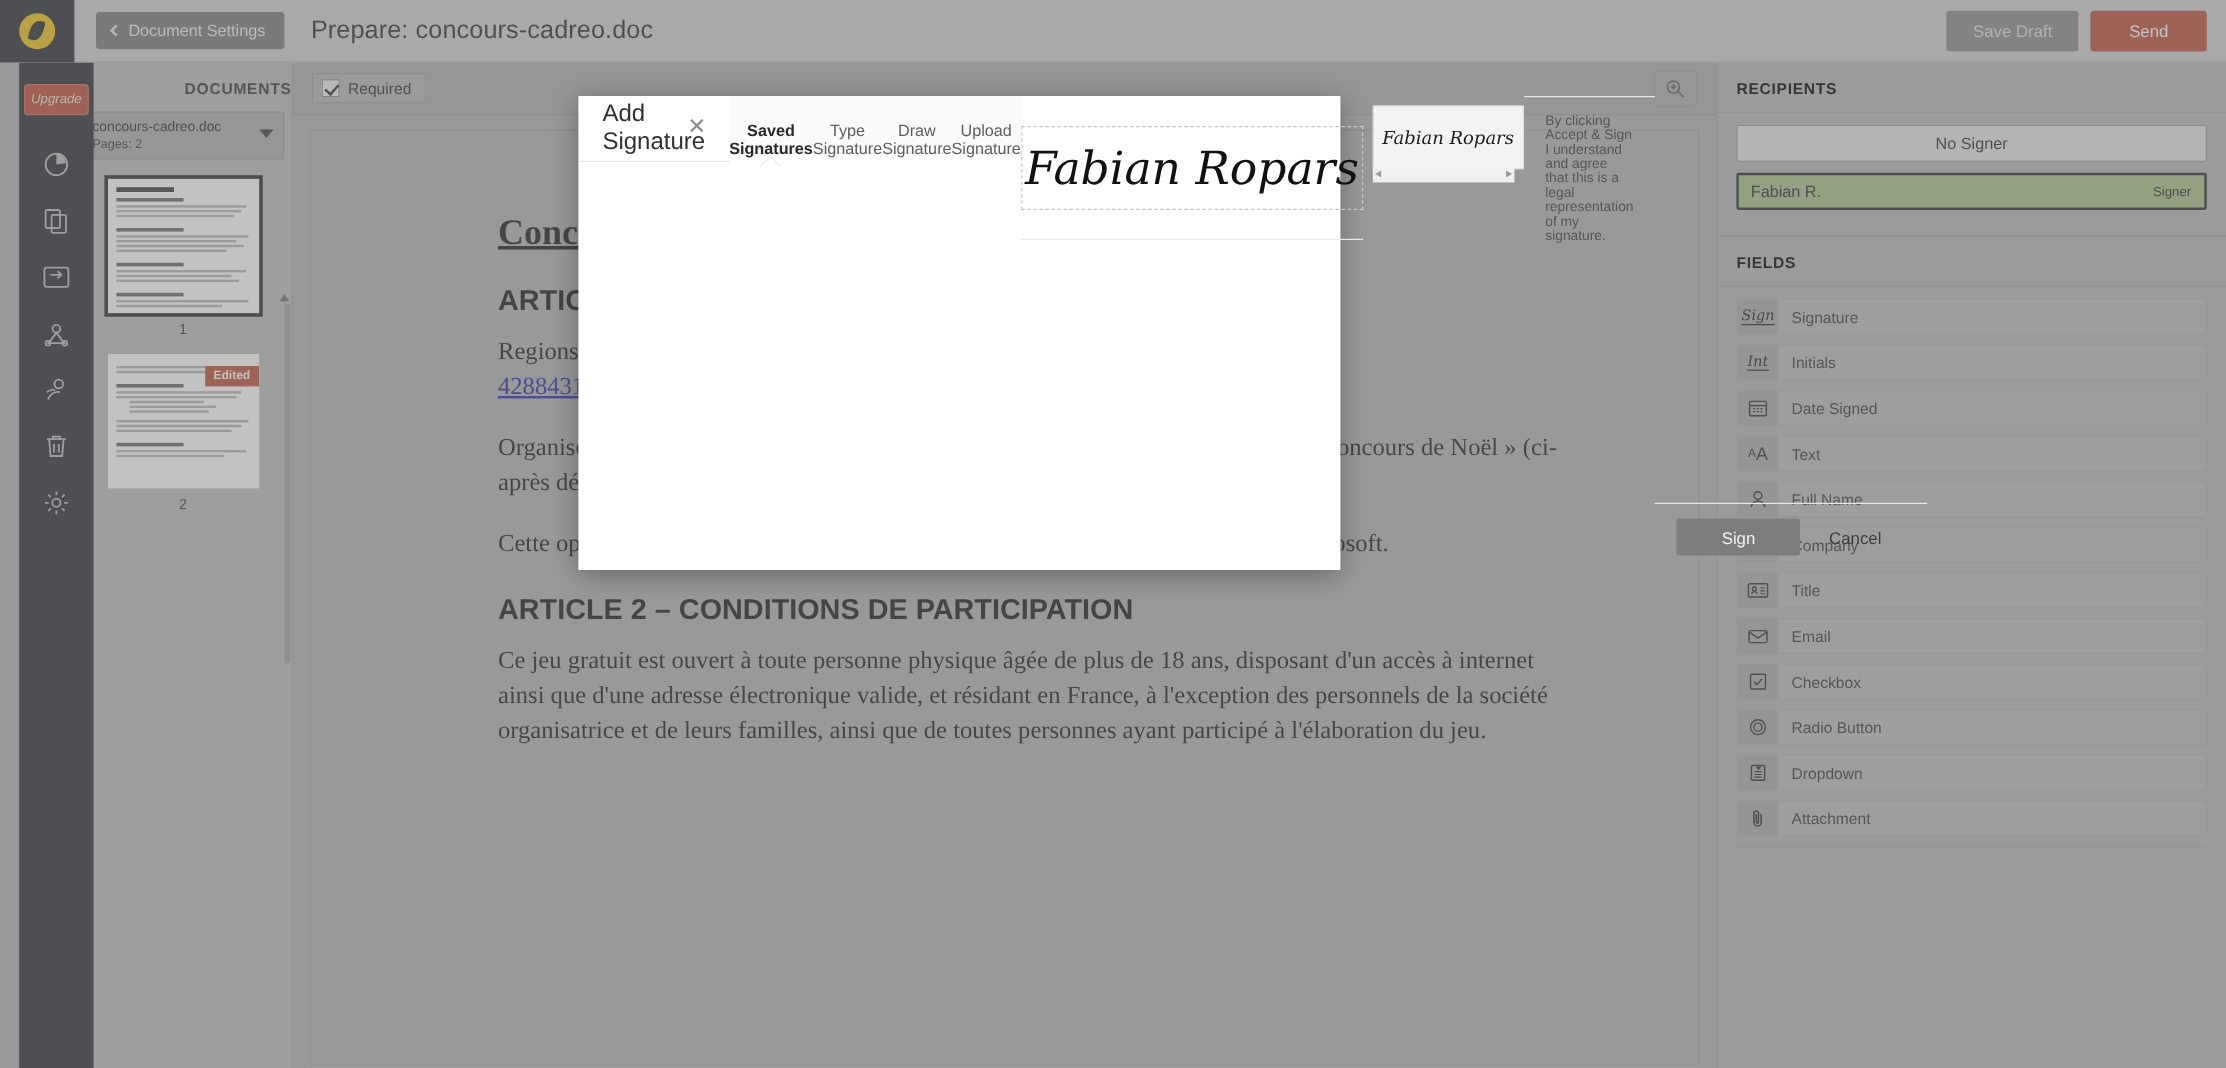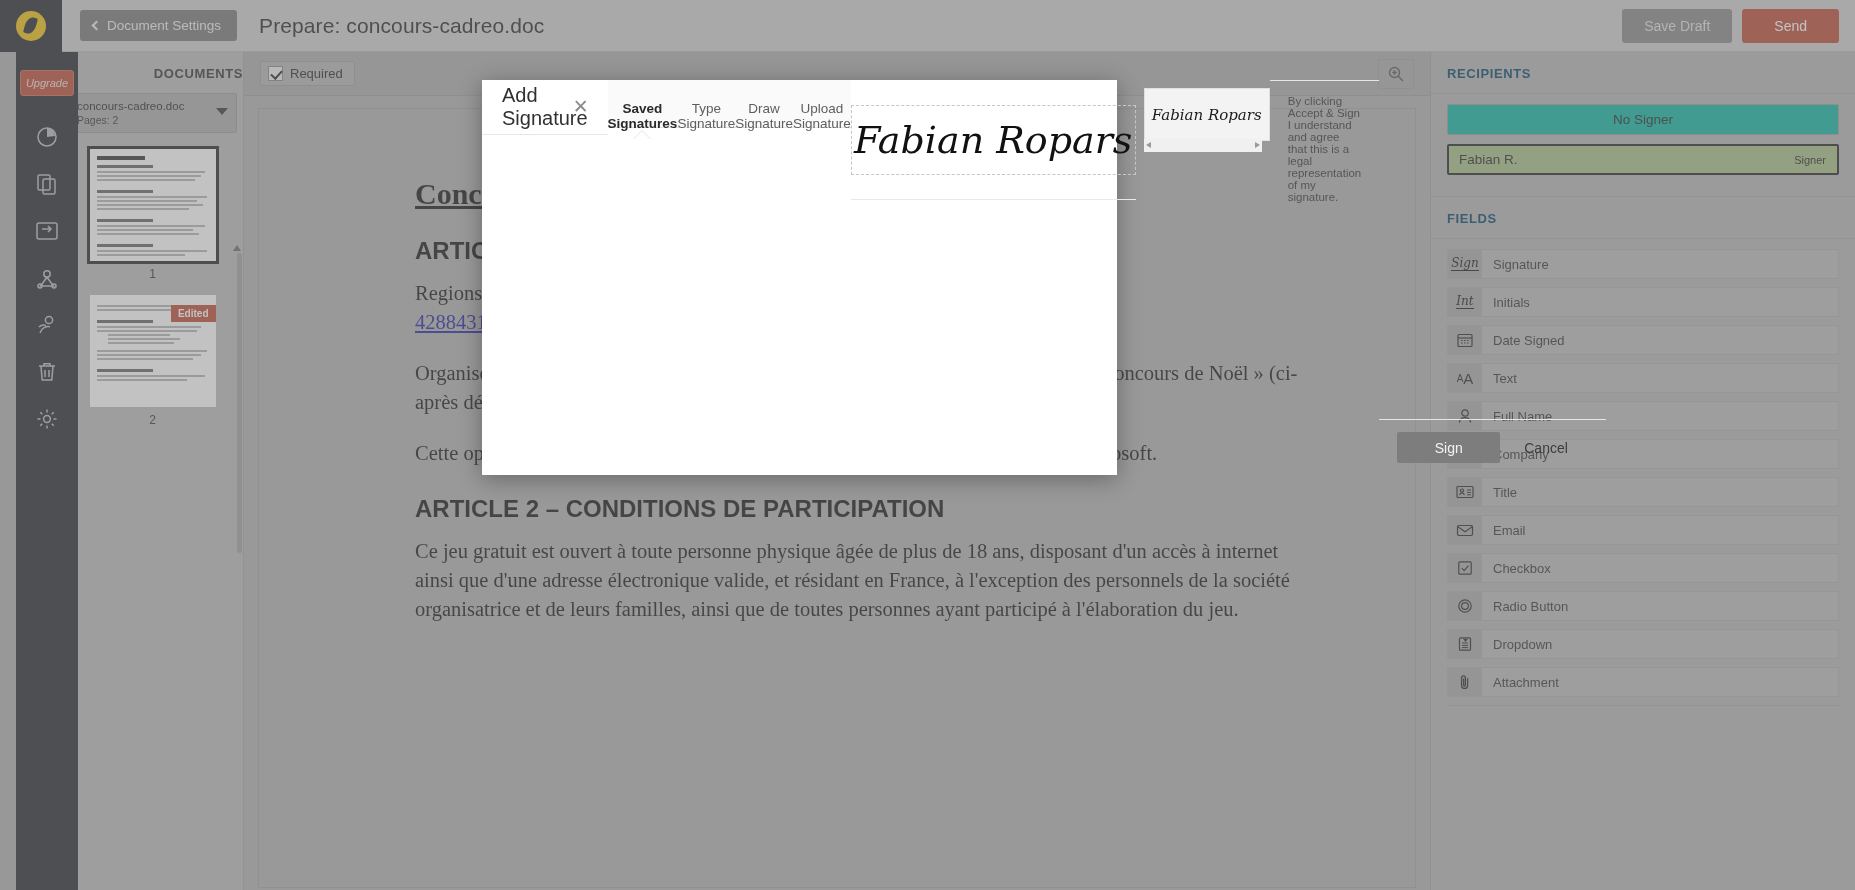--- a/index.html
+++ b/index.html
@@ -175,25 +175,25 @@
   }
   .doc-link { color: #2a2aa8; text-decoration: underline; }
 
   
   .rightpanel {
     position: absolute; top: 52px; right: 0; width: 425px; height: 838px;
     background: #b9b9b9; border-left: 1px solid #a6a6a6; z-index: 8;
   }
   .rp-section-title {
     padding: 14px 0 12px 16px; font-size: 13px; font-weight: bold;
-    color: #0c4a6e; letter-spacing: .6px; border-bottom: 1px solid #a9a9a9;
+    color: #000000; letter-spacing: .6px; border-bottom: 1px solid #a9a9a9;
   }
   .recipients-body { padding: 10px 16px 12px 16px; border-bottom: 1px solid #a9a9a9; }
   .recip-btn {
-    height: 31px; background: #14b8a6; border: 1px solid #a0a0a0;
+    height: 31px; background: #e5e5e5; border: 1px solid #a0a0a0;
     border-radius: 2px; display: flex; align-items: center; justify-content: center;
     font-size: 13.5px; color: #2e2e2e; margin-bottom: 9px; cursor: pointer;
   }
   .recip-btn.signer {
     background: #aac38b; border: 2px solid #2c2c2c; justify-content: flex-start;
     padding: 0 10px; position: relative;
   }
   .recip-btn.signer .role {
     position: absolute; right: 11px; font-size: 11px; color: #2b2b2b;
   }

